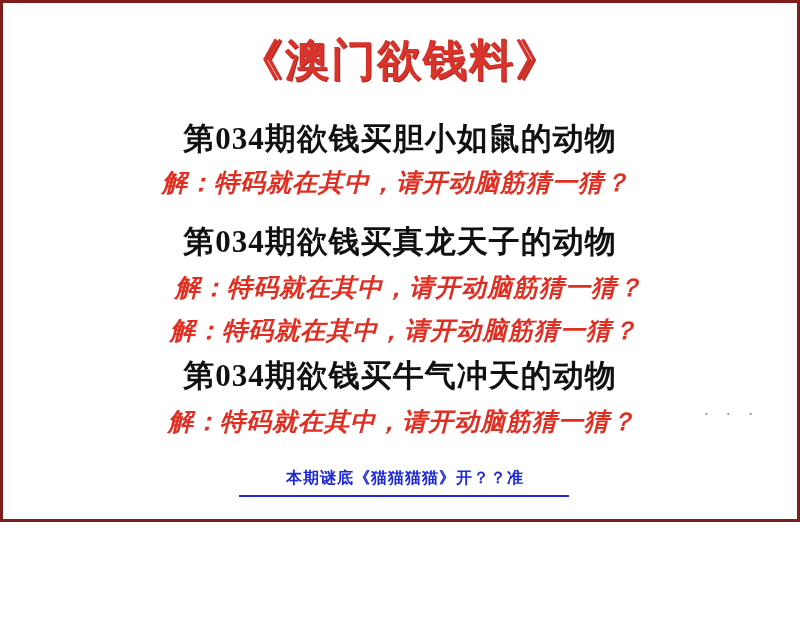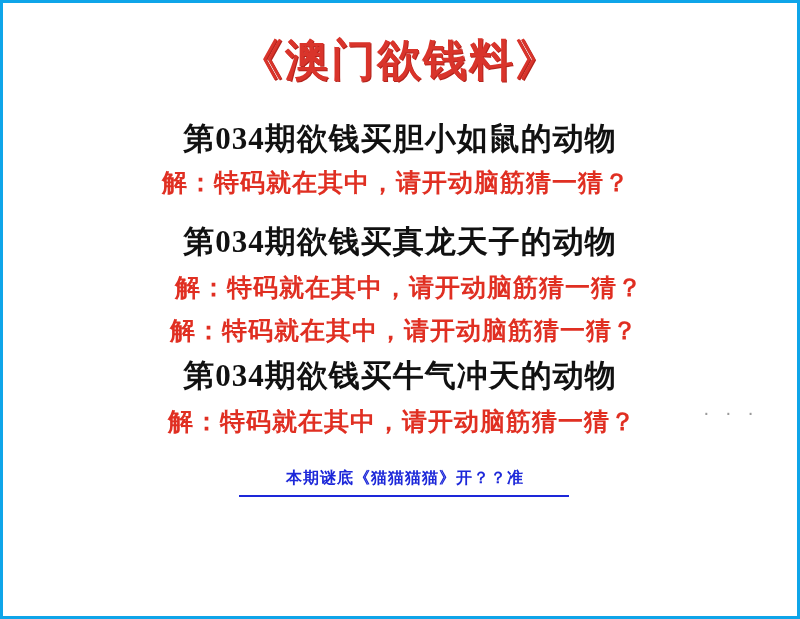--- a/index.html
+++ b/index.html
@@ -9,23 +9,23 @@
   body {
     width: 800px;
     height: 619px;
     background: #ffffff;
     font-family: "Liberation Serif", serif;
     overflow: hidden;
   }
   .page {
     position: relative;
     width: 800px;
-    height: 619px;
+    height: 522px;
     box-sizing: border-box;
-    border: 3px solid #0ea5e9;
+    border: 3px solid #7f1d1d;
     background: #ffffff;
   }
   .inner {
     position: absolute;
     top: 0;
     left: 0;
     right: 0;
     bottom: 0;
     padding: 0;
   }
@@ -52,20 +52,21 @@
     line-height: 1.25;
   }
   .line-red {
     text-align: center;
     color: #e02f22;
     font-size: 25px;
     font-weight: bold;
     font-family: "Liberation Serif", serif;
     letter-spacing: 1px;
     line-height: 1.3;
+    font-style: italic;
   }
   .b1 .line-dark { margin-top: 30px; }
   .b1 .line-red  { margin-top: 8px; padding-right: 8px; }
   .b2 .line-dark { margin-top: 24px; }
   .b2 .line-red  { margin-top: 10px; padding-left: 18px; }
   .b3 .line-dark { margin-top: 12px; }
   .b3 .line-red  { margin-top: 10px; padding-left: 8px; }
   .b4 .line-dark { margin-top: 4px; }
   .b4 .line-red  { margin-top: 10px; padding-left: 4px; }
 

